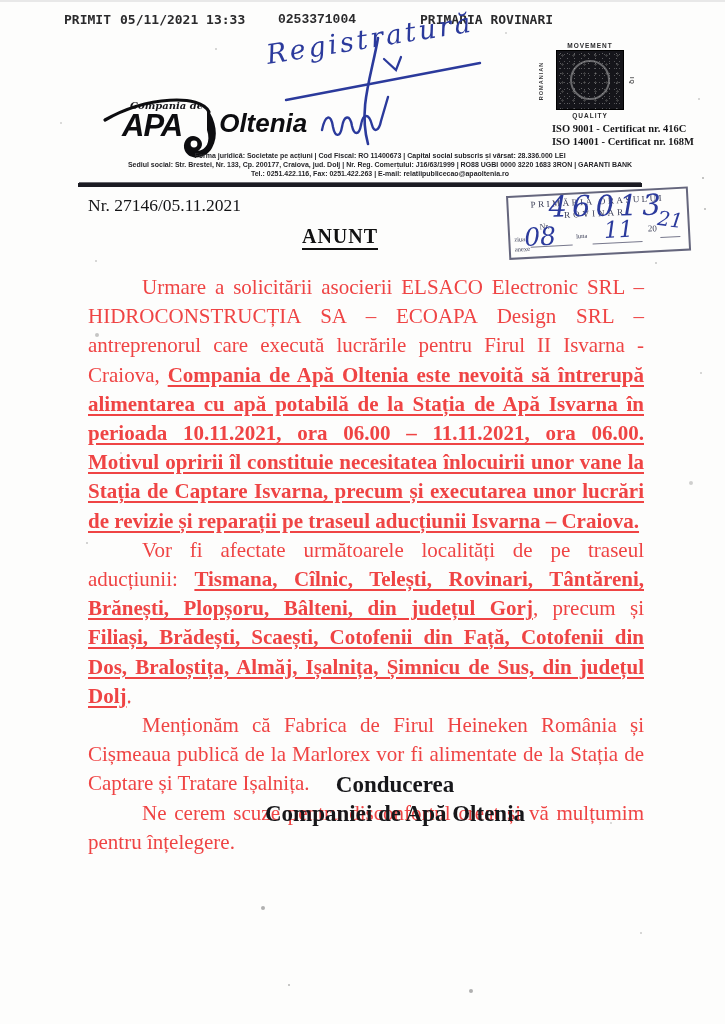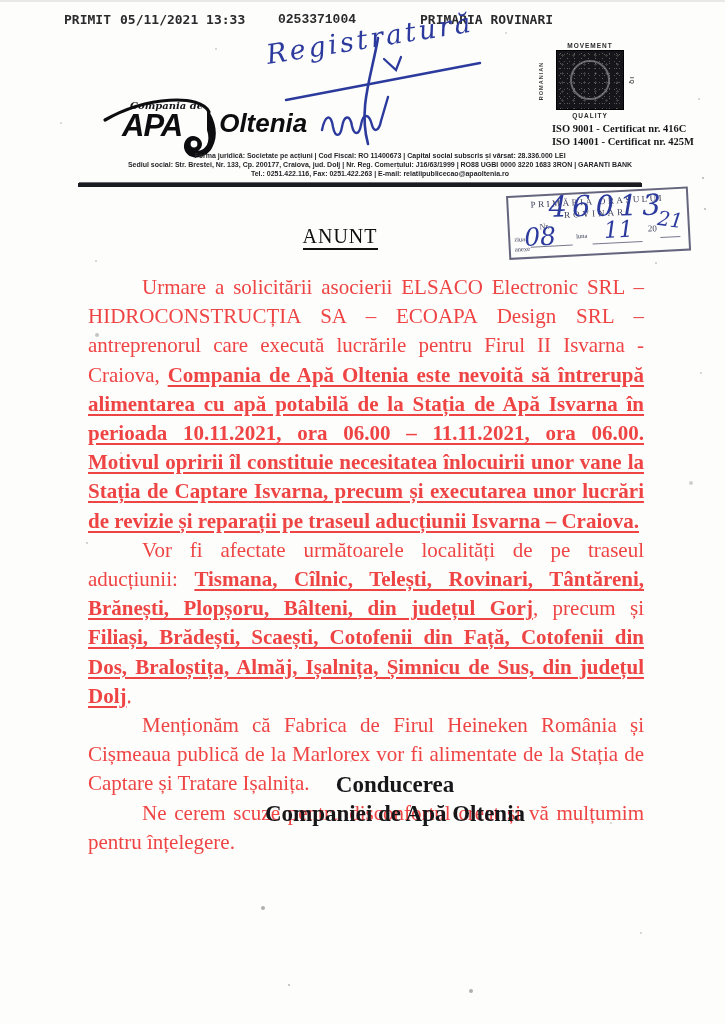--- a/index.html
+++ b/index.html
@@ -70,21 +70,21 @@
   .stamp-annex-label{position:absolute;top:48px;left:4px;font-size:6.5px;}
   .stamp-line{position:absolute;height:0;border-bottom:1px solid rgba(62,64,92,.7);}
   .sl1{top:50px;left:20px;width:42px;} .sl2{top:50px;left:82px;width:50px;} .sl3{top:47px;left:150px;width:20px;}
   .hand{font-family:"DejaVu Serif",serif;font-style:italic;color:var(--ink);position:absolute;white-space:nowrap;}
   .stamp-number{top:-4px;left:40px;font-size:29px;letter-spacing:5px;transform:rotate(2deg);}
   .stamp-day{top:26px;left:14px;font-size:25px;}
   .stamp-month{top:24px;left:94px;font-size:23px;}
   .stamp-year{top:18px;left:148px;font-size:20px;transform:rotate(10deg);}
   
   .doc-title{position:absolute;top:223px;left:60px;width:560px;text-align:center;}
-  .doc-title span{font-size:20px;font-weight:normal;letter-spacing:1px;color:#111;
+  .doc-title span{font-size:20px;font-weight:bold;letter-spacing:1px;color:#111;
     border-bottom:2.5px solid #111;padding-bottom:1px;}
   
   .doc-body{position:absolute;top:271px;left:88px;width:556px;
     font-size:21px;line-height:29.2px;text-align:justify;color:#ef4444;}
   .doc-body p{margin:0;text-indent:54px;}
   .bu{font-weight:bold;text-decoration:underline;text-decoration-thickness:1.5px;text-underline-offset:3px;}
   
   .closing{position:absolute;top:768px;left:130px;width:530px;text-align:center;
     font-size:23px;font-weight:bold;line-height:29px;color:#17171a;}
   
@@ -139,31 +139,32 @@
   <div class="qmark">
     <span class="qmark-top">MOVEMENT</span>
     <div class="qmark-square"></div>
     <span class="qmark-left">ROMANIAN</span>
     <span class="qmark-right">IQ</span>
     <span class="qmark-bottom">QUALITY</span>
   </div>
 
   <div class="iso">
     <div>ISO 9001 - Certificat nr. 416C</div>
-    <div>ISO 14001 - Certificat nr. 425M</div>
+    <div>ISO 14001 - Certificat nr. 168M</div>
   </div>
 
   <div class="company-info">
     <div>Forma juridică: Societate pe acțiuni | Cod Fiscal: RO 11400673 | Capital social subscris și vărsat: 28.336.000 LEI</div>
     <div>Sediul social: Str. Brestei, Nr. 133, Cp. 200177, Craiova, jud. Dolj | Nr. Reg. Comerțului: J16/63/1999 | RO88 UGBI 0000 3220 1683 3RON | GARANTI BANK</div>
     <div>Tel.: 0251.422.116, Fax: 0251.422.263 | E-mail: relatiipublicecao@apaoltenia.ro</div>
   </div>
 
   <div class="rule"></div>
 
+  <div class="ref-number">Nr. 27146/05.11.2021</div>
 
   <div class="stamp">
     <div class="stamp-l1">PRIMĂRIA ORAȘULUI</div>
     <div class="stamp-l2">ROVINARI</div>
     <div class="stamp-nr-label">Nr.</div>
     <div class="stamp-day-label">ziua</div>
     <div class="stamp-month-label">luna</div>
     <div class="stamp-year-prefix">20</div>
     <div class="stamp-annex-label">anexe</div>
     <div class="stamp-line sl1"></div>

